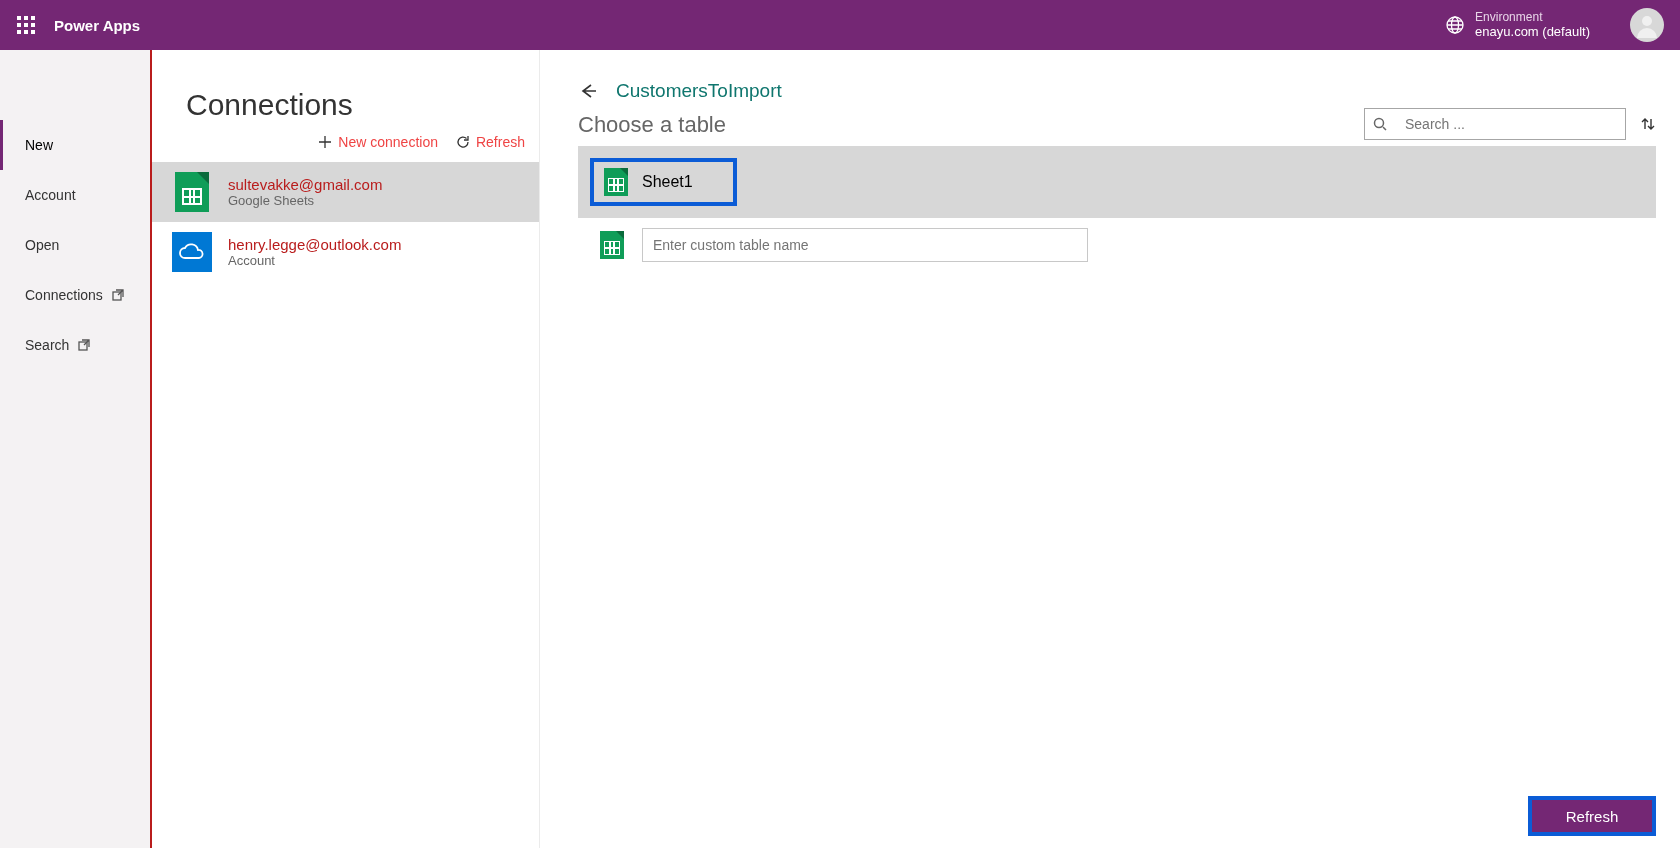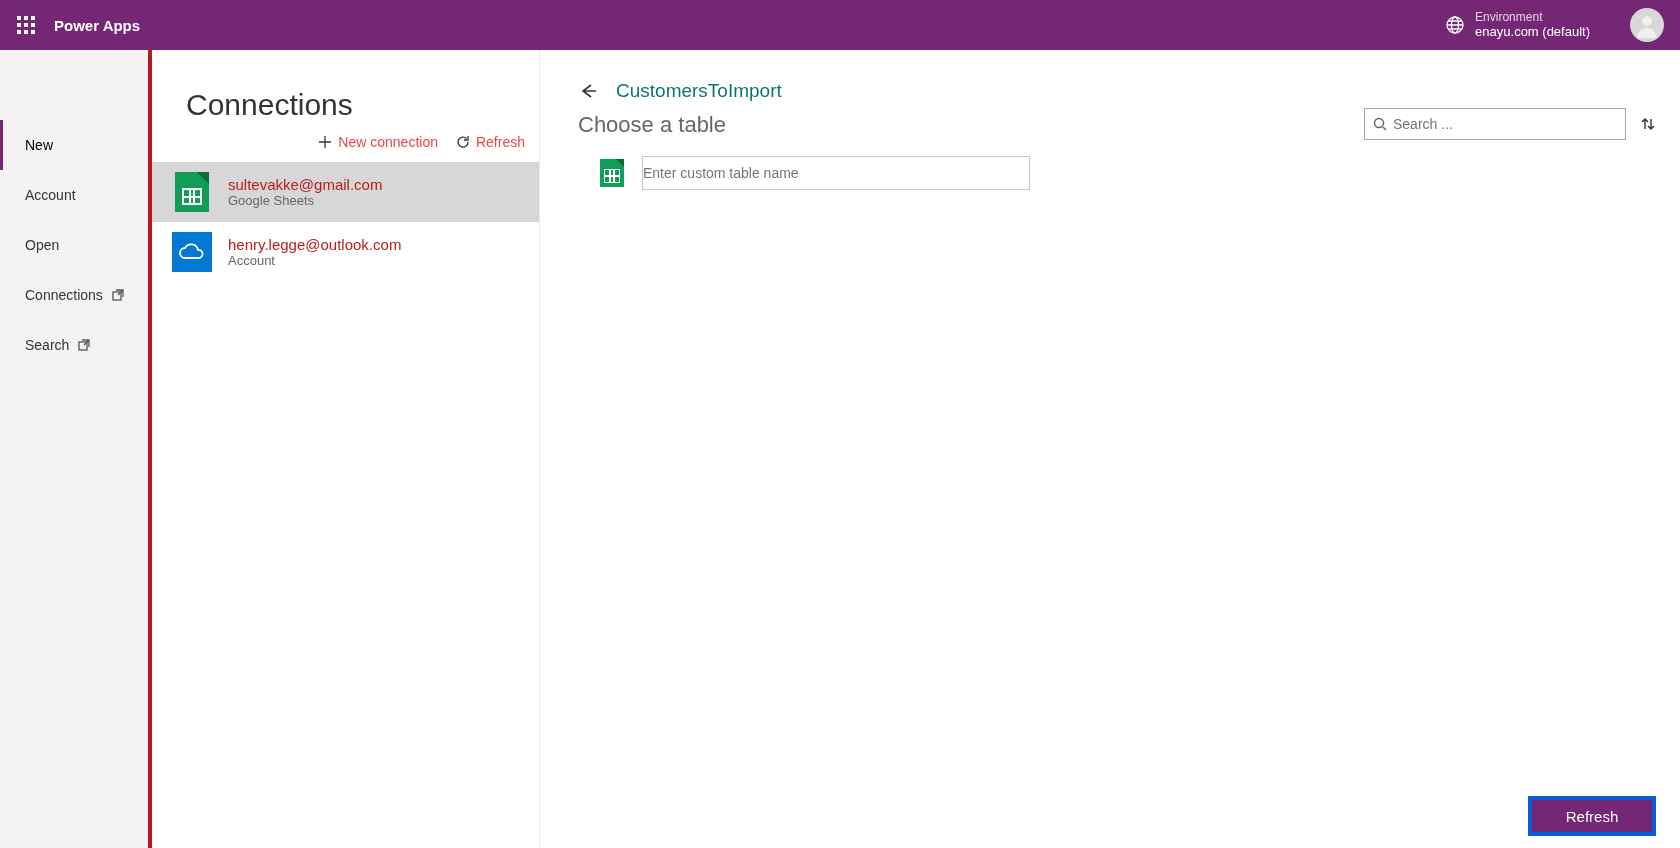--- a/index.html
+++ b/index.html
@@ -40,21 +40,21 @@
     margin-right: 8px;
   }
   
   .body {
     display: flex;
     height: calc(100% - 50px);
   }
   .sidebar {
     width: 152px;
     background: #f4f2f3;
-    border-right: 4px solid #b91c1c;
+    border-right: 2px solid #b91c1c;
     padding-top: 70px;
   }
   .sideitem {
     height: 50px;
     display: flex; align-items: center;
     padding-left: 22px;
     font-size: 14px;
     color: #333;
     cursor: pointer;
     border-left: 3px solid transparent;
@@ -150,21 +150,21 @@
   }
   .search-row {
     position: absolute;
     top: 58px; right: 24px;
     display: flex; align-items: center; gap: 14px;
   }
   .search-box {
     width: 262px; height: 32px;
     border: 1px solid #a6a6a6;
     display: flex; align-items: center;
-    padding: 0 8px; gap: 6px;
+    padding: 0 8px; gap: 18px;
     background: #fff;
   }
   .search-box input {
     border: none; outline: none; flex: 1; font-size: 14px;
     color: #333;
   }
   .table-list { margin-top: 2px; }
   .table-row {
     display: flex; align-items: center;
     gap: 18px;
@@ -176,23 +176,23 @@
     display: flex; align-items: center; gap: 14px;
     border: 4px solid #0b5cd6;
     padding: 6px 40px 6px 10px;
     background: #d7d7d7;
   }
   .custom-row {
     display: flex; align-items: center; gap: 18px;
     padding: 10px 12px 10px 22px;
   }
   .custom-row input {
-    width: 388px; height: 34px;
+    width: 446px; height: 34px;
     border: 1px solid #c8c8c8;
-    padding: 0 0;
+    padding: 0 10px;
     font-size: 14px;
     outline: none;
   }
   
   .connect-btn {
     position: absolute;
     right: 24px; bottom: 12px;
     width: 128px; height: 40px;
     background: #742774;
     color: #fff;
@@ -349,20 +349,28 @@
       </div>
       <span class="svg" style="cursor:pointer">
         <svg width="16" height="16" viewBox="0 0 16 16" fill="none" stroke="#333" stroke-width="1.4">
           <path d="M5 3 v10 M2 6 L5 3 L8 6"></path>
           <path d="M11 13 v-10 M8 10 L11 13 L14 10"></path>
         </svg>
       </span>
     </div>
 
     <div class="table-list">
+      <div class="table-row">
+        <div class="cell">
+          <span>
+              <div class="gsheets-icon small"></div>
+            </span>
+          <span>Sheet1</span>
+        </div>
+      </div>
       <div class="custom-row">
         <span>
             <div class="gsheets-icon small"></div>
           </span>
         <input type="text" placeholder="Enter custom table name" style="">
       </div>
     </div>
 
     <div class="connect-btn">
       <span>Refresh</span>

